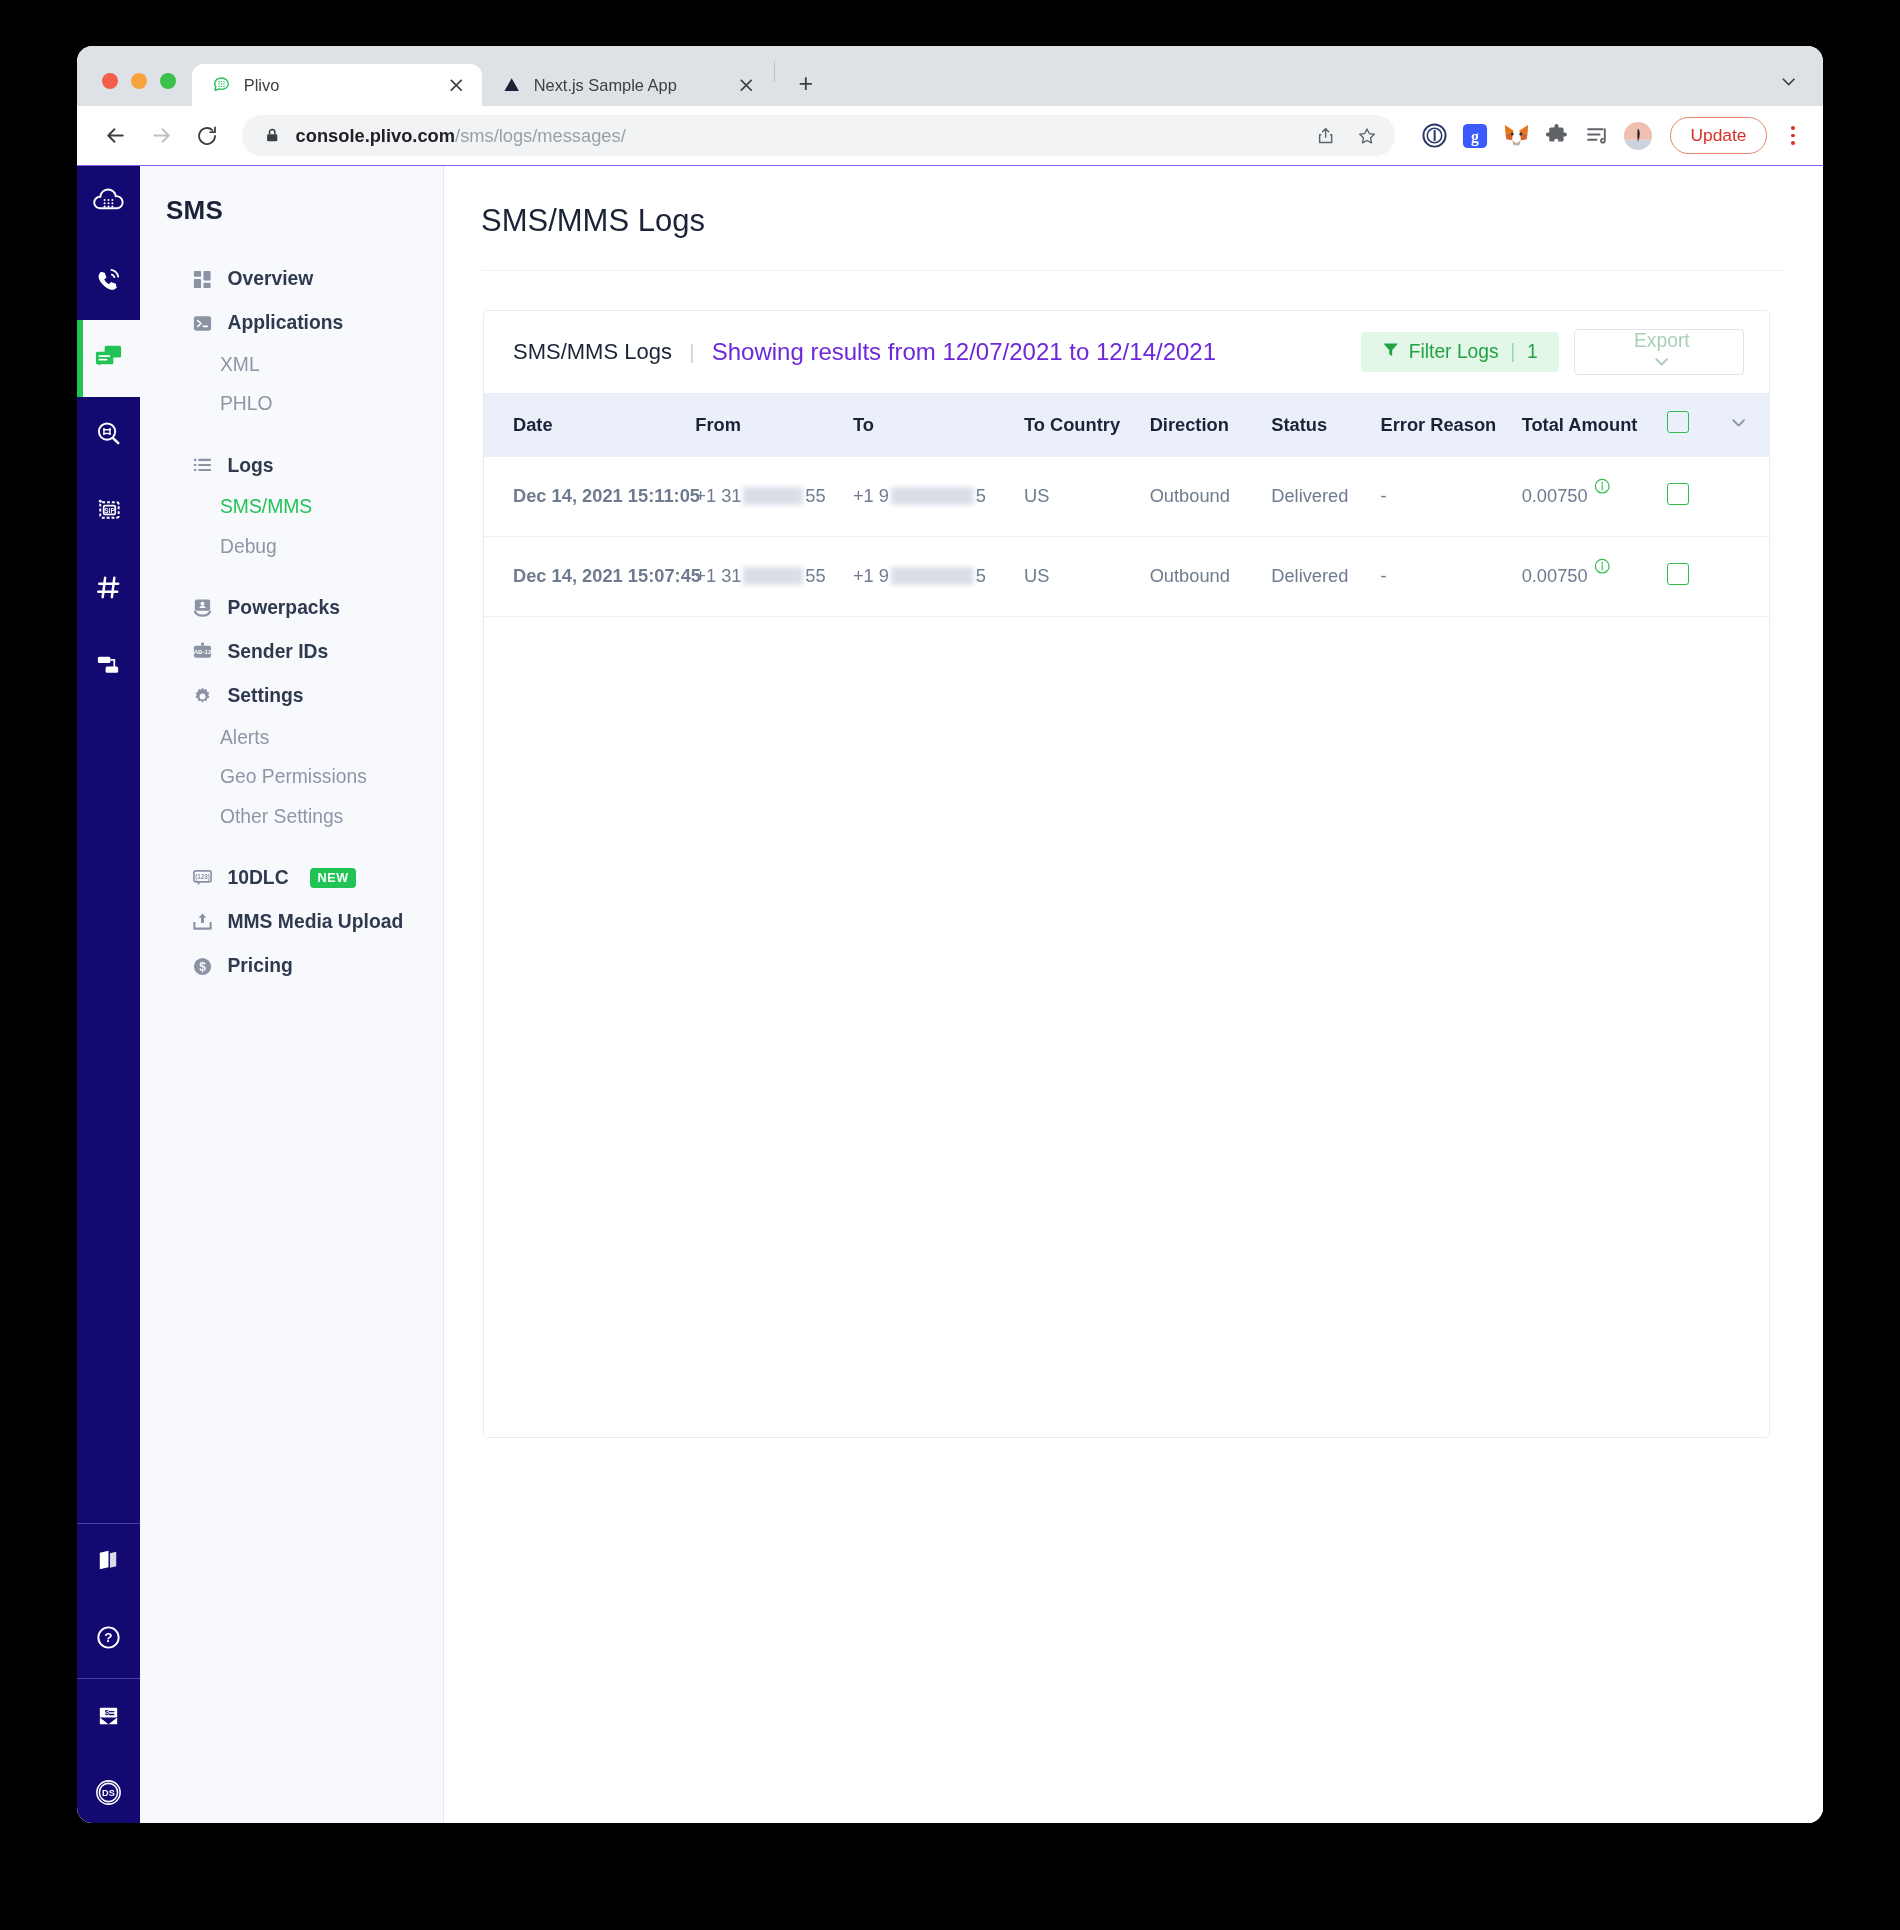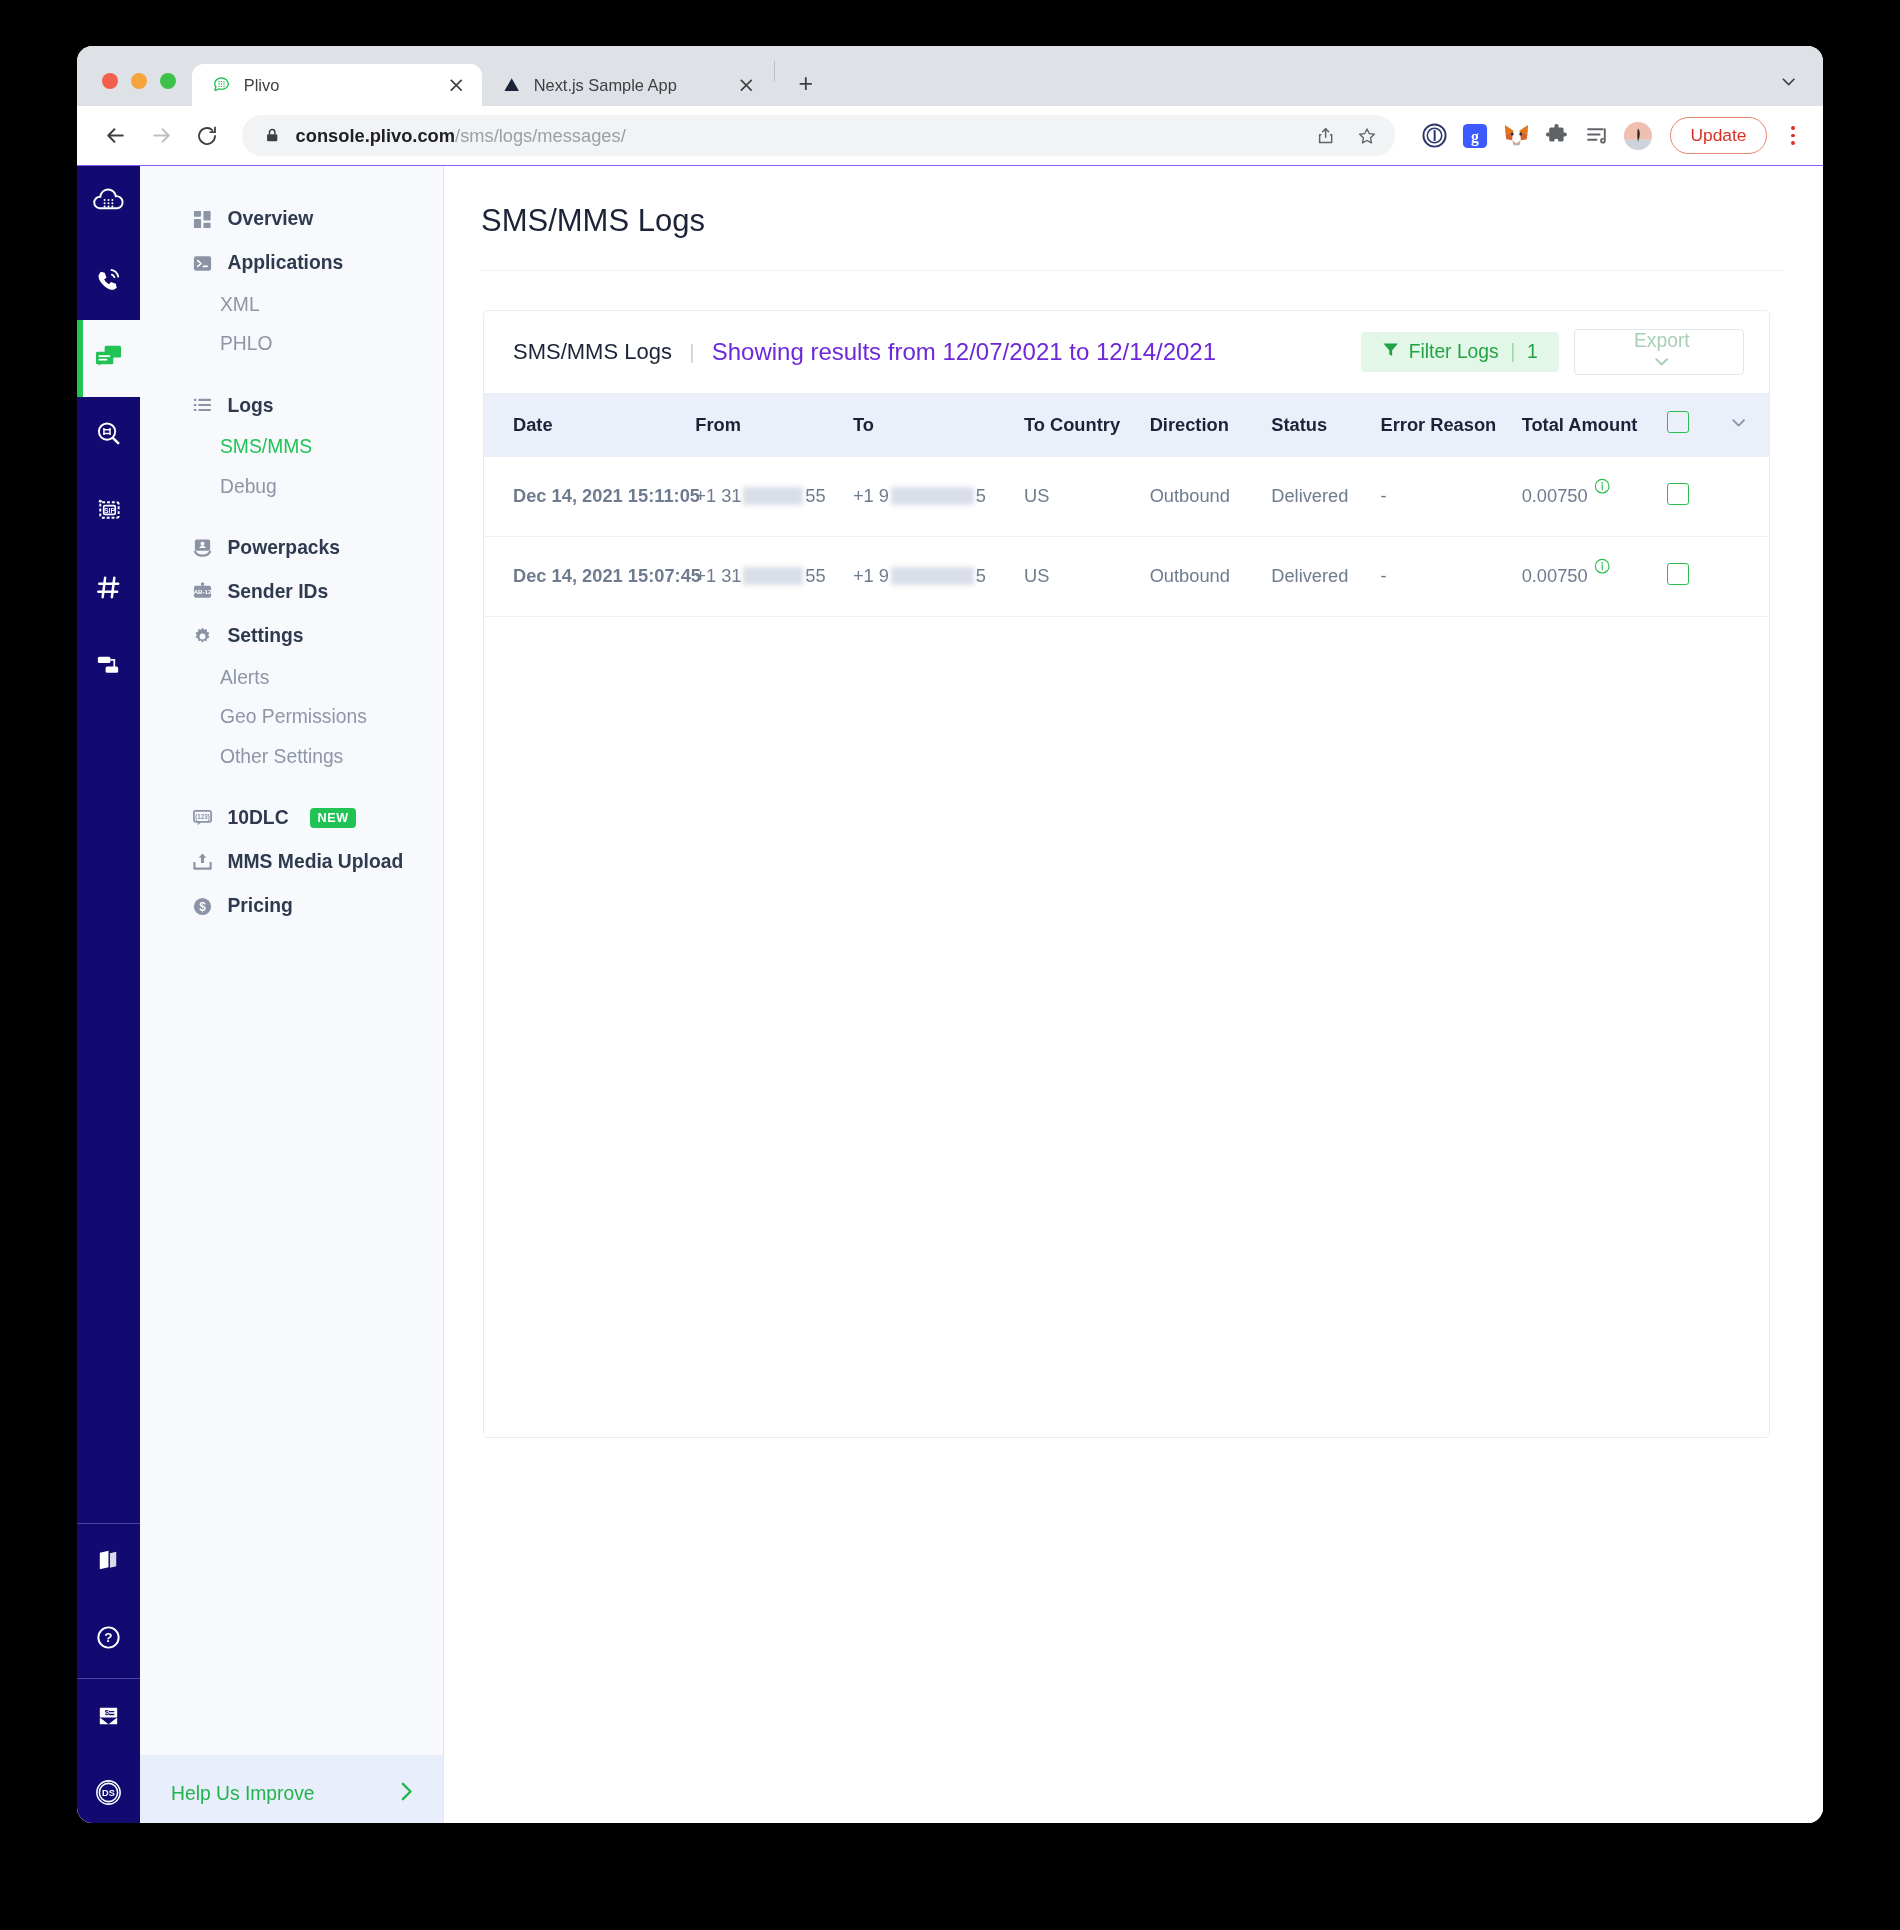--- a/index.html
+++ b/index.html
@@ -594,20 +594,21 @@
           <svg width="31" height="31" viewBox="0 0 32 32">
             <circle cx="16" cy="16" r="12" fill="none" stroke="#ffffff" stroke-width="1.6"></circle>
             <circle cx="16" cy="16" r="9.4" fill="none" stroke="#ffffff" stroke-width="1.6"></circle>
             <text x="16" y="20" font-family="Liberation Sans, sans-serif" font-size="9.5" font-weight="bold" fill="#ffffff" text-anchor="middle">DS</text>
           </svg>
         </span>
       </div>
     </div>
 
     <div class="sidenav">
+      <div class="sidenav-title">SMS</div>
 
       <div class="sidenav-list">
 
         <div class="nav-item">
           <span class="nav-ico">
             <svg width="21" height="21" viewBox="0 0 22 22">
               <rect x="2" y="2" width="7.5" height="6" rx="1" fill="#8b93a5"></rect>
               <rect x="12" y="2" width="7.5" height="10" rx="1" fill="#8b93a5"></rect>
               <rect x="2" y="10.5" width="7.5" height="9.5" rx="1" fill="#8b93a5"></rect>
               <rect x="12" y="14.5" width="7.5" height="5.5" rx="1" fill="#8b93a5"></rect>
@@ -715,28 +716,20 @@
           <span class="nav-ico">
             <svg width="21" height="21" viewBox="0 0 22 22" style="font-size:20px">
               <circle cx="11" cy="11" r="9" fill="#8b93a5"></circle>
               <text x="11" y="15.6" font-family="Liberation Sans, sans-serif" font-size="12.5" font-weight="bold" fill="#f7f9fd" text-anchor="middle">$</text>
             </svg>
           </span>
           <span>Pricing</span>
         </div>
       </div>
 
-      <div class="help-bar">
-        <span>Help Us Improve</span>
-        <span>
-          <svg width="15.4" height="23" viewBox="0 0 16 24">
-              <path d="M4 4 L12 12 L4 20" stroke="#21b44c" stroke-width="2.4" fill="none" stroke-linecap="round" stroke-linejoin="round"></path>
-            </svg>
-        </span>
-      </div>
     </div>
 
     <div class="content">
       <div class="page-title">SMS/MMS Logs</div>
       <div class="title-rule"></div>
 
       <div class="card">
         <div class="card-head">
           <span class="card-head-title">SMS/MMS Logs</span>
           <span class="pipe">|</span>

